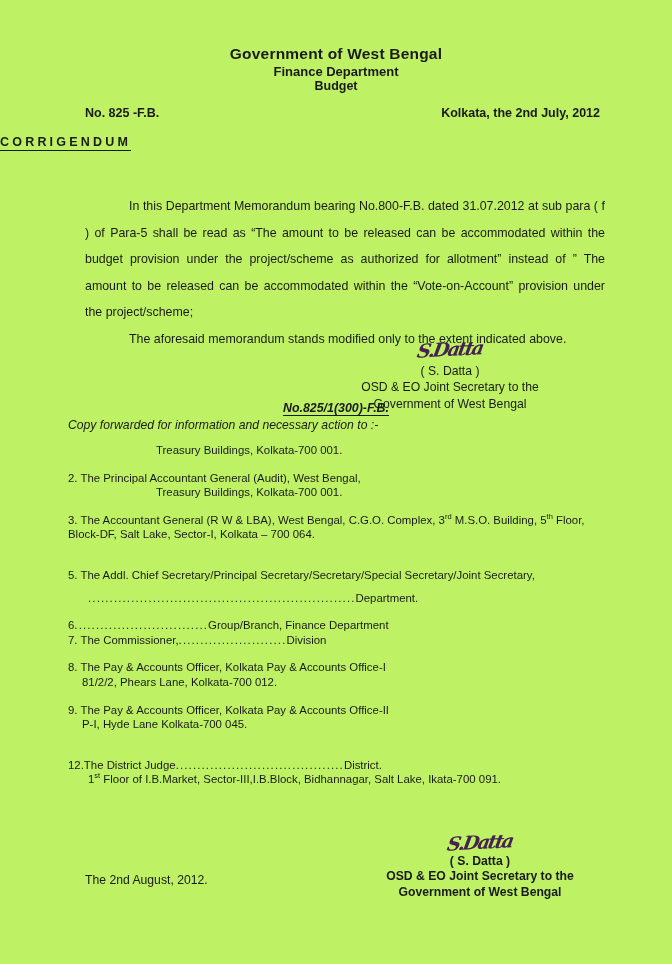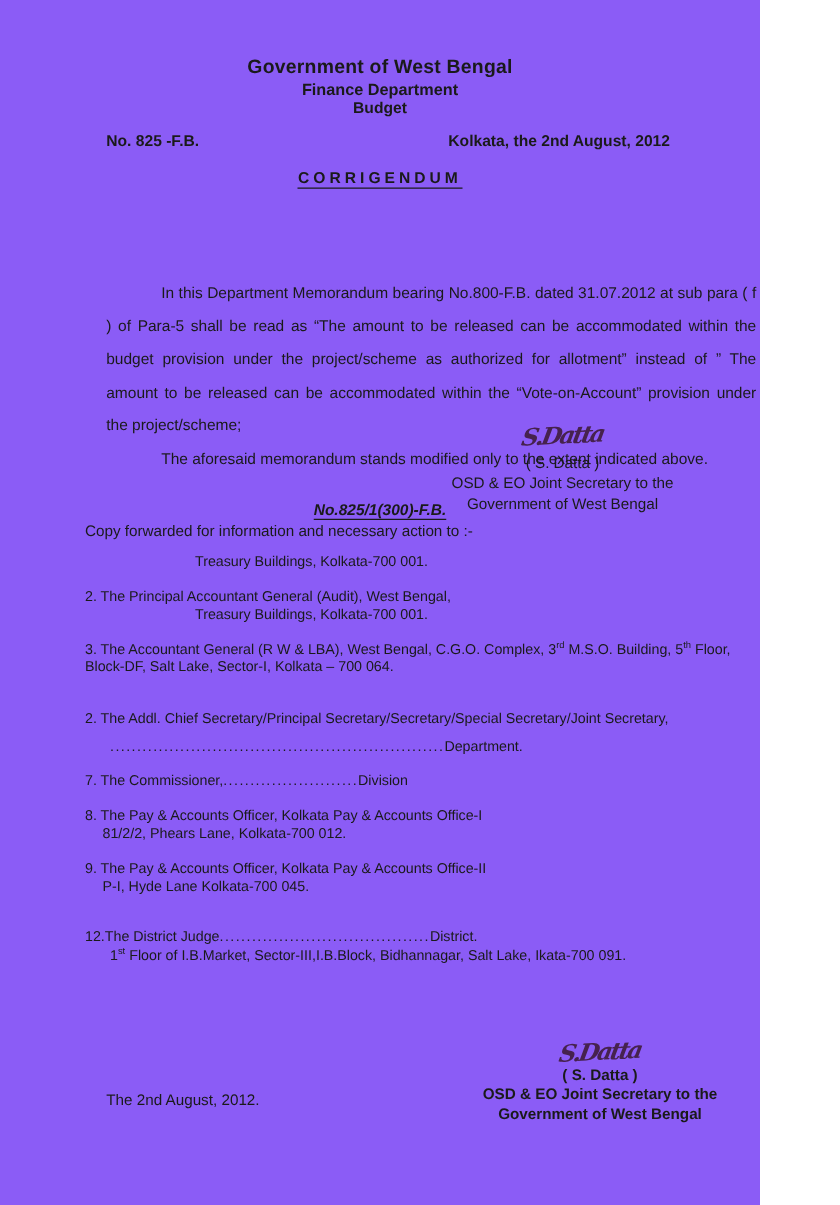--- a/index.html
+++ b/index.html
@@ -5,23 +5,23 @@
   html, body {
     margin: 0;
     padding: 0;
     background: #ffffff;
   }
   body {
     font-family: "Liberation Sans", sans-serif;
   }
   .page {
     position: relative;
-    width: 608px;
+    width: 672px;
     height: 964px;
-    background: #8b5cf6;
+    background: #bef264;
     overflow: hidden;
     color: #1a1a1a;
   }
 
   
   .hdr {
     text-align: center;
     font-weight: bold;
   }
   .hdr-gov {
@@ -52,39 +52,38 @@
     display: flex;
     justify-content: space-between;
     font-size: 12.5px;
     font-weight: bold;
   }
 
   .corrigendum {
     position: absolute;
     left: 0; right: 0;
     top: 135px;
-    text-align: center;
+    text-align: left;
     font-size: 12.5px;
     font-weight: bold;
   }
   .corrigendum span {
     letter-spacing: 3.2px;
     border-bottom: 1.4px solid #1a1a1a;
     padding-bottom: 1px;
   }
 
   
   .body-block {
     position: absolute;
     top: 193px;
     left: 85px;
     width: 520px;
     font-size: 12.4px;
     line-height: 26.5px;
-    margin-top: 28px;
   }
   .para-just {
     text-align: justify;
     text-justify: inter-word;
     text-indent: 44px;
   }
   .para-second {
     text-indent: 44px;
     margin-top: 0px;
   }
@@ -125,20 +124,21 @@
     border-bottom: 1.5px solid #1a1a1a;
     padding-bottom: 0px;
     font-style: italic;
   }
 
   .copy-fwd {
     position: absolute;
     top: 418px;
     left: 68px;
     font-size: 12.2px;
+    font-style: italic;
   }
 
   
   .dist {
     position: absolute;
     top: 443px;
     left: 68px;
     width: 545px;
     font-size: 11.4px;
     line-height: 14.6px;
@@ -179,21 +179,21 @@
 <body>
 
 <div class="page">
 
   <div class="hdr hdr-gov">Government of West Bengal</div>
   <div class="hdr hdr-budget">Budget</div>
   <div class="hdr hdr-dept">Finance Department</div>
 
   <div class="memo-line">
     <span>No. 825 -F.B.</span>
-    <span>Kolkata, the 2nd  August, 2012</span>
+    <span>Kolkata, the 2nd  July, 2012</span>
   </div>
 
   <div class="corrigendum">
     <span>CORRIGENDUM</span>
   </div>
 
   <div class="body-block">
     <div class="para-just">In this Department Memorandum bearing No.800-F.B. dated 31.07.2012 at sub para ( f ) of Para-5 shall be read as “The amount to be released can be accommodated within the budget provision under the project/scheme as authorized for allotment” instead of ” The amount to be released can be accommodated within the “Vote-on-Account” provision under the project/scheme;</div>
     <div class="para-second">The aforesaid memorandum stands modified only to the extent indicated above.</div>
   </div>
@@ -226,27 +226,28 @@
 
     <div class="d-item">
       <div><span>3. The Accountant General (R W &amp; LBA), West Bengal, C.G.O. Complex, 3</span><sup>rd</sup><span> M.S.O. Building, 5</span><sup>th</sup><span> Floor,</span></div>
       <div>Block-DF, Salt Lake, Sector-I, Kolkata – 700 064.</div>
     </div>
     <div class="gap-lg"></div>
 
     <div class="gap-lg"></div>
 
     <div class="d-item">
-      <div>2. The Addl. Chief Secretary/Principal Secretary/Secretary/Special Secretary/Joint Secretary,</div>
+      <div>5. The Addl. Chief Secretary/Principal Secretary/Secretary/Special Secretary/Joint Secretary,</div>
       <div style="height:8px"></div>
       <div class="ind3"><span class="dots">..............................................................</span><span>Department.</span></div>
     </div>
     <div class="gap-lg"></div>
 
     <div class="d-item">
+      <div><span>6</span><span class="dots">...............................</span><span>Group/Branch, Finance Department</span></div>
       <div><span>7. The Commissioner,</span><span class="dots">.........................</span><span>Division</span></div>
     </div>
     <div class="gap-lg"></div>
 
     <div class="d-item">
       <div>8. The Pay &amp; Accounts Officer, Kolkata Pay &amp; Accounts Office-I</div>
       <div class="ind2">81/2/2, Phears Lane, Kolkata-700 012.</div>
     </div>
     <div class="gap-lg"></div>
 

